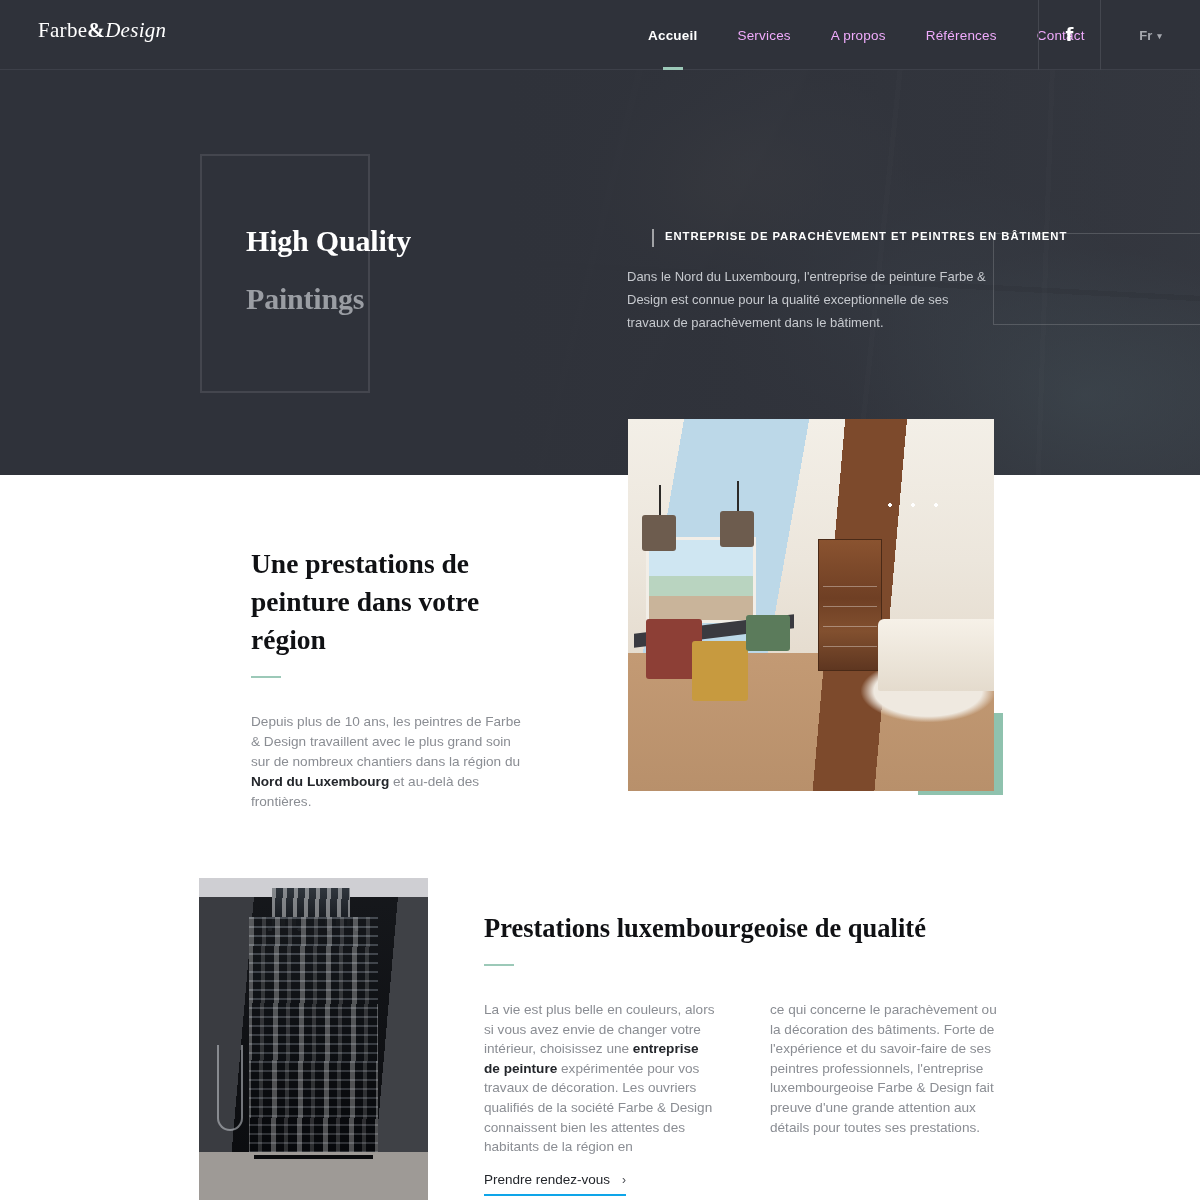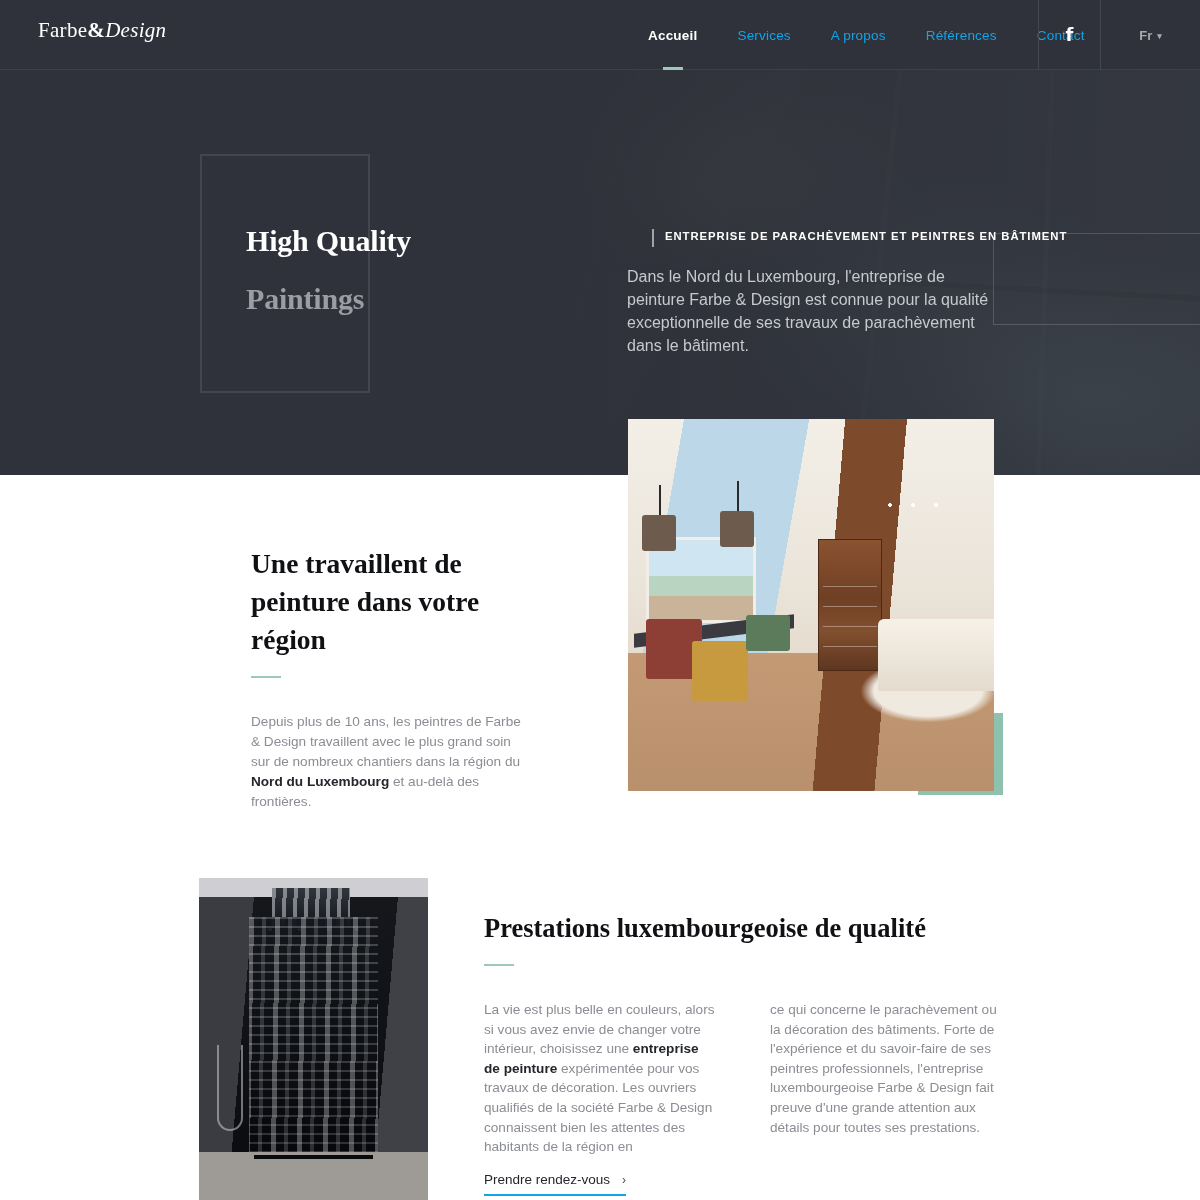--- a/index.html
+++ b/index.html
@@ -34,21 +34,21 @@
     height: 70px;
     display: flex; align-items: center;
     gap: 0px;
   }
   .nav-item {
     position: relative;
     padding: 0 20px;
     height: 70px;
     display: flex; align-items: center;
     font-size: 13.5px;
-    color: #0ea5e9;
+    color: #f0abfc;
     letter-spacing: .2px;
     white-space: nowrap;
     cursor: pointer;
   }
   .nav-item.active { color: #ffffff; font-weight: bold; }
   .nav-item.active::after {
     content: "";
     position: absolute;
     left: 50%; transform: translateX(-50%);
     bottom: 0px;
@@ -154,21 +154,21 @@
   .hero-eyebrow .txt {
     font-size: 11.3px;
     letter-spacing: .95px;
     font-weight: bold;
     color: #ffffff;
     line-height: 16px;
     white-space: nowrap;
   }
   .hero-para {
     margin-top: 18px;
-    font-size: 16px;
+    font-size: 13px;
     line-height: 23px;
     color: #c6c9ce;
   }
 
   
   .sec1-img {
     position: absolute;
     left: 628px; top: 419px;
     width: 366px; height: 372px;
     z-index: 20;
@@ -398,21 +398,21 @@
         <i style="top:106px"></i>
     </div>
     <div class="sofa"></div>
     <div class="table"></div>
     <div class="chair" style="left:18px; top:200px; background:#8d3f36;"></div>
     <div class="chair" style="left:64px; top:222px; background:#c79a3f;"></div>
     <div class="chair" style="left:118px; top:196px; width:44px; height:36px; background:#5b7b5b;"></div>
   </div>
 </div>
 
-<h2 class="sec1-h2">Une travaillent de peinture dans votre région</h2>
+<h2 class="sec1-h2">Une prestations de peinture dans votre région</h2>
 <div class="rule sec1-rule"></div>
 <p class="sec1-p">
   <span>Depuis plus de 10 ans, les peintres de Farbe &amp; Design travaillent avec le plus grand soin sur de nombreux chantiers dans la région du </span><b>Nord du Luxembourg</b><span> et au-delà des frontières.</span>
 </p>
 
 <div class="sec2-img">
   <div class="ph-bath">
     <div class="ceil"></div>
     <div class="spots"></div>
     <div class="stone"></div>

